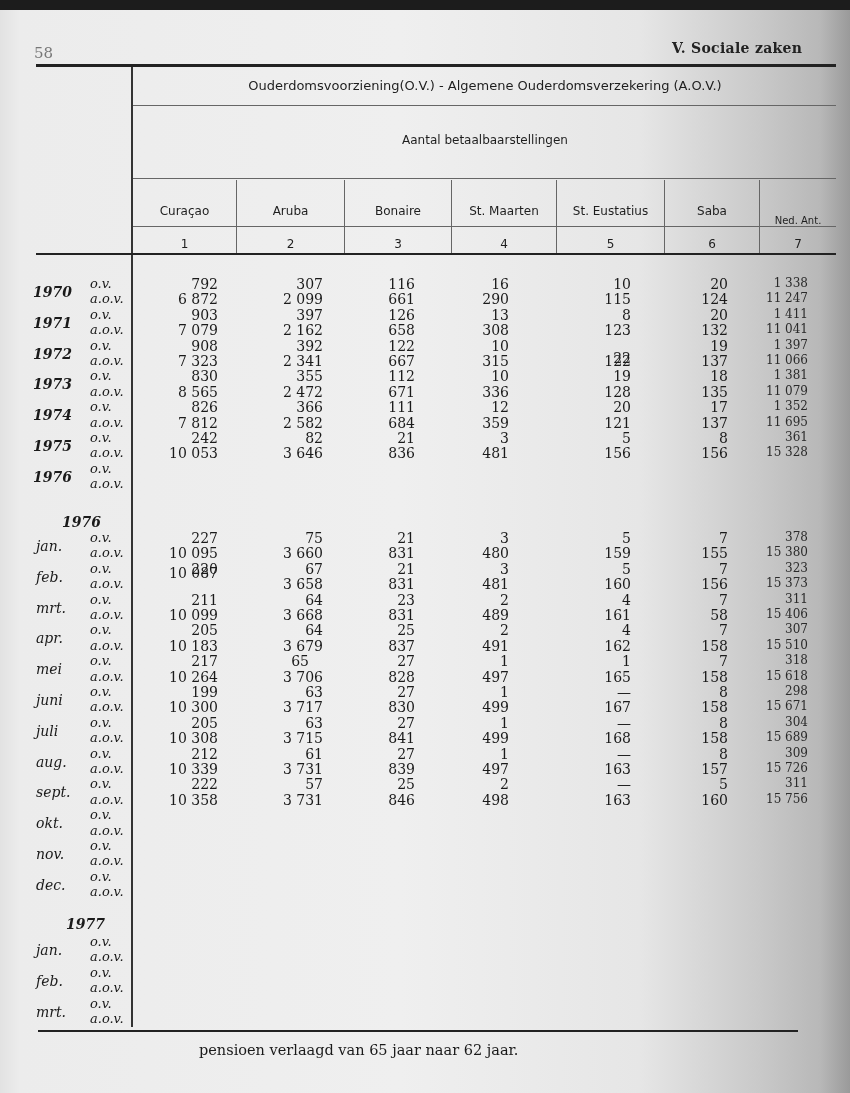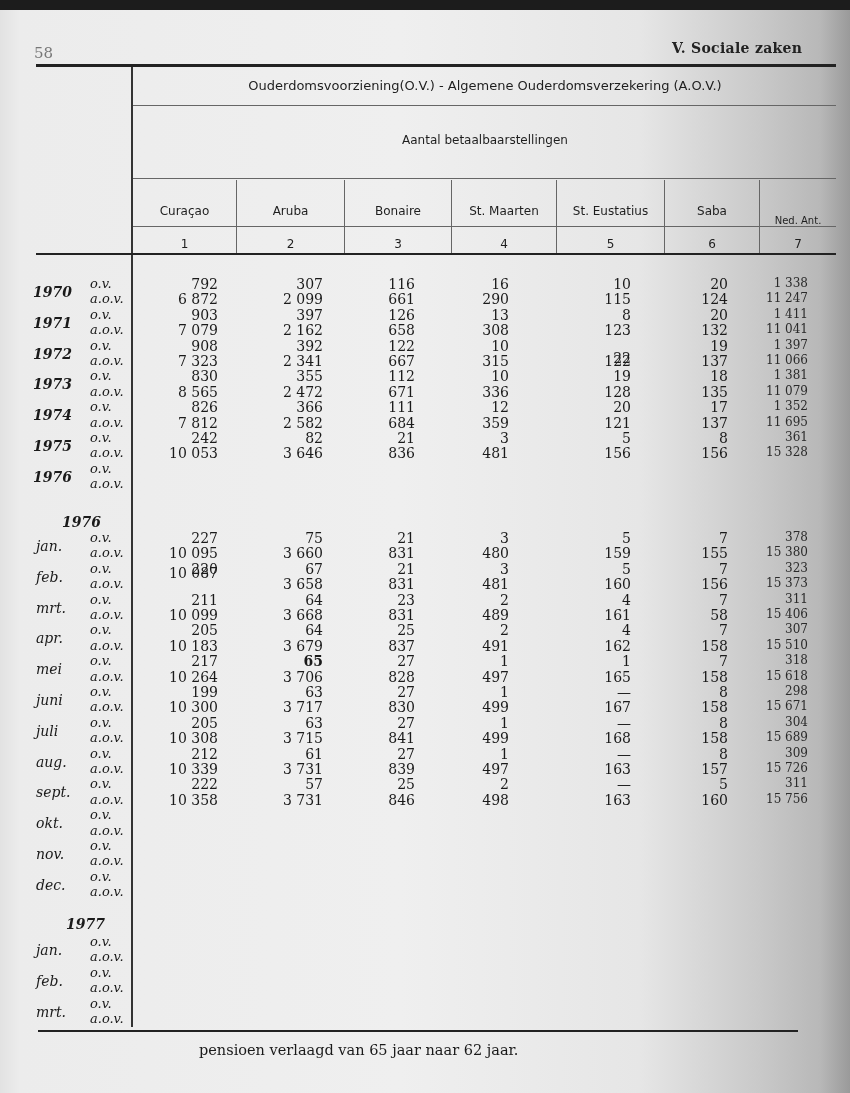--- a/index.html
+++ b/index.html
@@ -251,21 +251,21 @@
     <div class="num" style="left:128px;width:90px;top:637.7999999999998px;">10 183</div>
     <div class="num" style="left:233px;width:90px;top:637.7999999999998px;">3 679</div>
     <div class="num" style="left:325px;width:90px;top:637.7999999999998px;">837</div>
     <div class="num" style="left:419px;width:90px;top:637.7999999999998px;">491</div>
     <div class="num" style="left:541px;width:90px;top:637.7999999999998px;">162</div>
     <div class="num" style="left:638px;width:90px;top:637.7999999999998px;">158</div>
     <div class="num small" style="left:718px;width:90px;top:637.7999999999998px;">15 510</div>
     <div class="month" style="left:36px;top:661.1999999999998px;">mei</div>
     <div class="sub" style="top:653.1999999999998px;">o.v.</div>
     <div class="num" style="left:128px;width:90px;top:653.1999999999998px;">217</div>
-    <div class="num" style="left:233px;width:90px;top:653.1999999999998px;font-weight:bold;">65</div>
+    <div class="num" style="left:219px;width:90px;top:653.1999999999998px;">65</div>
     <div class="num" style="left:325px;width:90px;top:653.1999999999998px;">27</div>
     <div class="num" style="left:419px;width:90px;top:653.1999999999998px;">1</div>
     <div class="num" style="left:541px;width:90px;top:653.1999999999998px;">1</div>
     <div class="num" style="left:638px;width:90px;top:653.1999999999998px;">7</div>
     <div class="num small" style="left:718px;width:90px;top:653.1999999999998px;">318</div>
     <div class="sub" style="top:668.5999999999998px;">a.o.v.</div>
     <div class="num" style="left:128px;width:90px;top:668.5999999999998px;">10 264</div>
     <div class="num" style="left:233px;width:90px;top:668.5999999999998px;">3 706</div>
     <div class="num" style="left:325px;width:90px;top:668.5999999999998px;">828</div>
     <div class="num" style="left:419px;width:90px;top:668.5999999999998px;">497</div>

